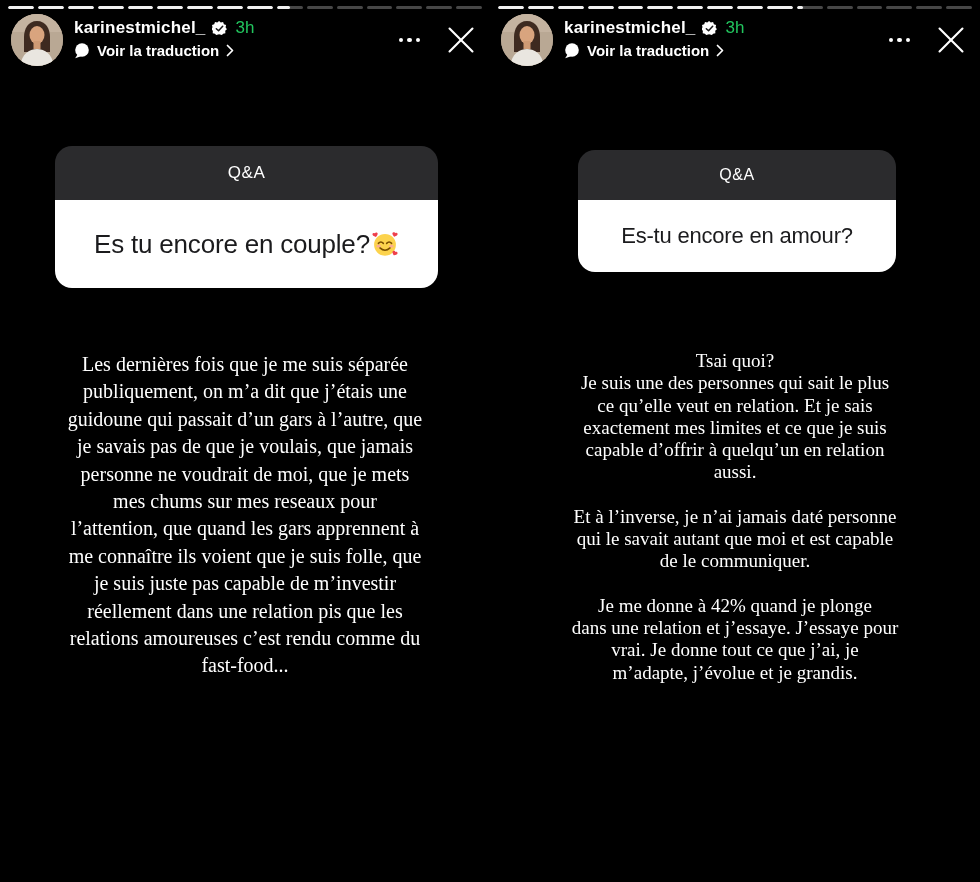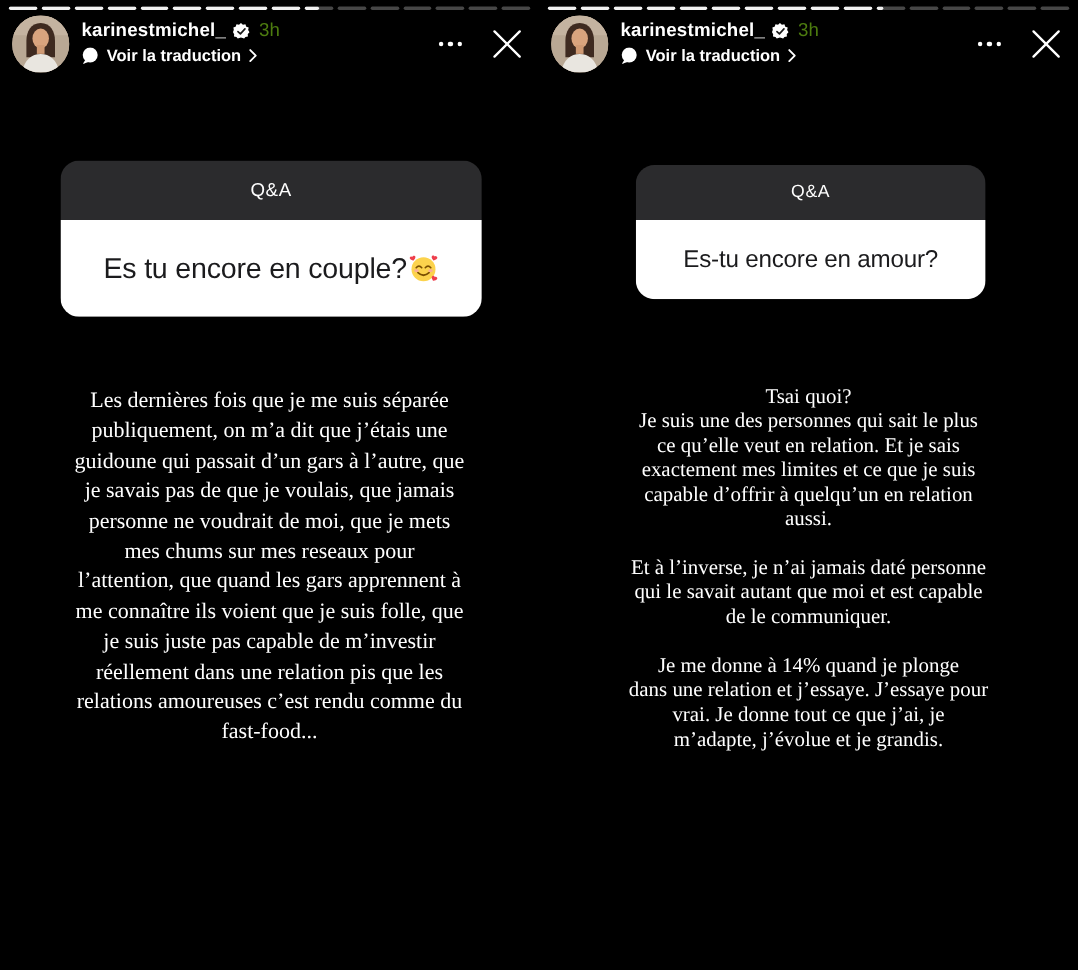--- a/index.html
+++ b/index.html
@@ -32,21 +32,21 @@
     position:absolute; top:14px; left:11px; right:12px;
     display:flex; align-items:flex-start;
   }
   .avatar {
     width:52px; height:52px; border-radius:50%;
     overflow:hidden; flex:none; background:#b9a894;
   }
   .hinfo { margin-left:11px; padding-top:4px; }
   .hline1 { display:flex; align-items:center; gap:6px; }
   .username { color:#fff; font-weight:700; font-size:17px; letter-spacing:0.2px; }
-  .timestamp { color:#4d7c0f; font-size:17px; margin-left:3px; }
+  .timestamp { color:#22c55e; font-size:17px; margin-left:3px; }
   .hline2 { display:flex; align-items:center; gap:7px; margin-top:4px; }
   .translation { color:#fff; font-size:15px; font-weight:600; }
   .header-right {
     margin-left:auto; display:flex; align-items:center;
     gap:22px; padding-top:9px;
   }
   .dots { display:flex; gap:4px; align-items:center; padding:8px 2px; cursor:pointer; }
   .dot { width:4.5px; height:4.5px; border-radius:50%; background:#fff; }
   .close-btn { cursor:pointer; display:block; padding:2px; }
   
@@ -326,18 +326,18 @@
   <div class="story-text text2">
     <p>Tsai quoi?
 Je suis une des personnes qui sait le plus
 ce qu’elle veut en relation. Et je sais
 exactement mes limites et ce que je suis
 capable d’offrir à quelqu’un en relation
 aussi.</p>
     <p>Et à l’inverse, je n’ai jamais daté personne
 qui le savait autant que moi et est capable
 de le communiquer.</p>
-    <p>Je me donne à 14% quand je plonge
+    <p>Je me donne à 42% quand je plonge
 dans une relation et j’essaye. J’essaye pour
 vrai. Je donne tout ce que j’ai, je
 m’adapte, j’évolue et je grandis.</p>
   </div>
 </div>
 
 </body></html>

